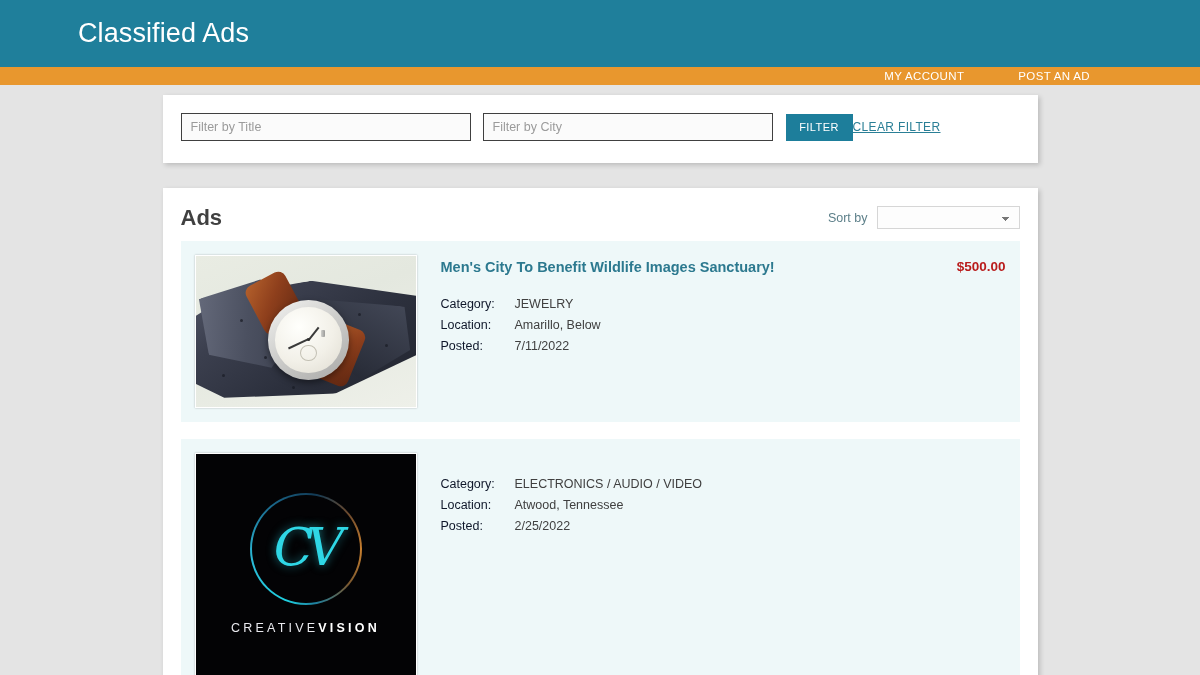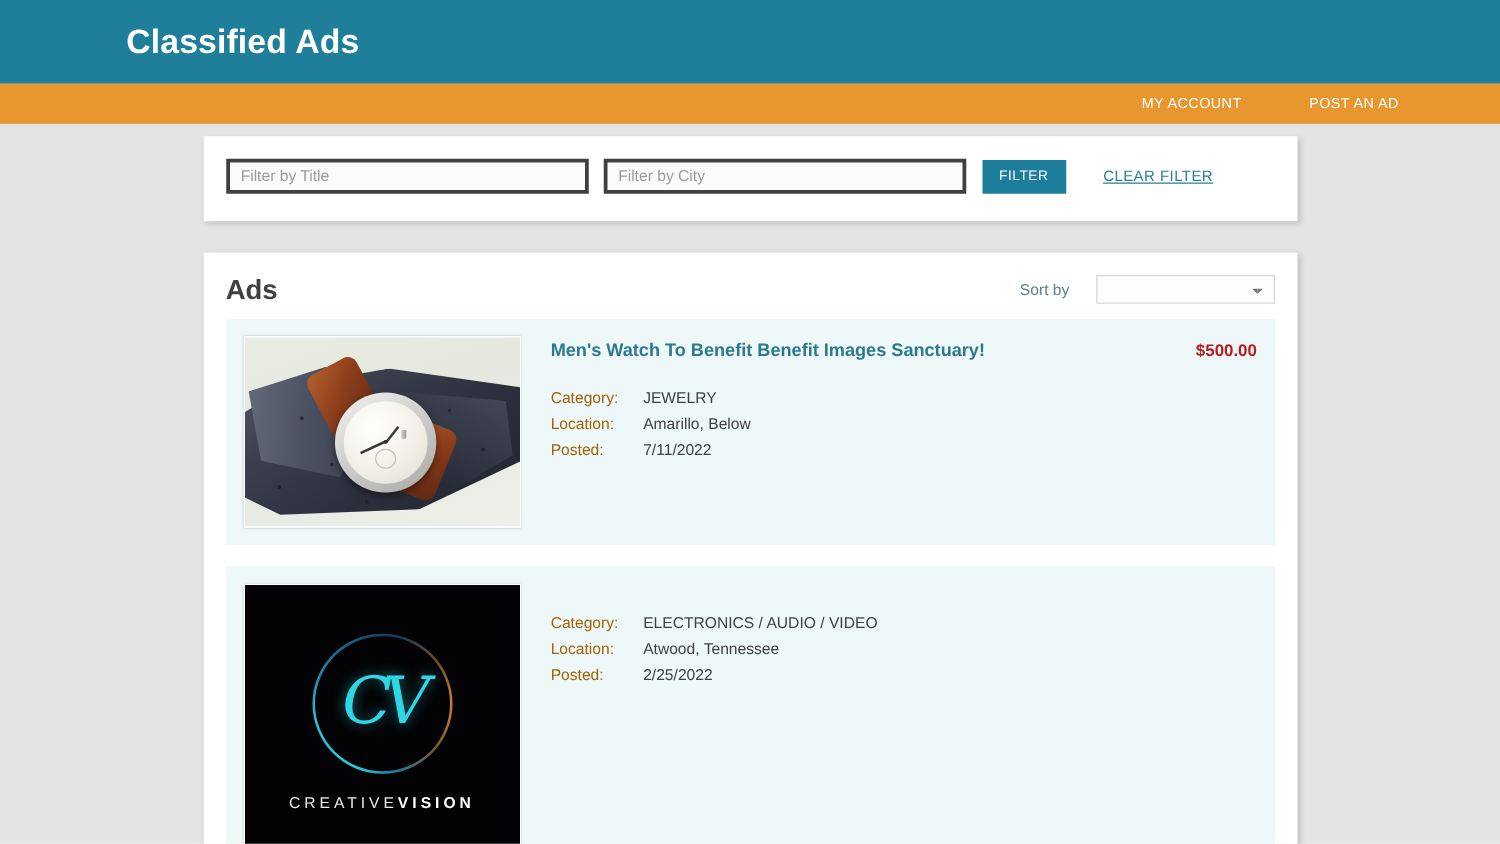--- a/index.html
+++ b/index.html
@@ -17,36 +17,36 @@
 
   
   .masthead {
     height: 67px;
     background: #1f7f9b;
     display: flex;
     align-items: center;
     box-sizing: border-box;
   }
   .site-title {
-    margin-left: 101px;
+    margin-left: 78px;
     color: #ffffff;
     font-size: 27px;
-    font-weight: 700;
+    font-weight: 400;
     letter-spacing: 0.1px;
     line-height: 1;
   }
 
   
   .navbar {
-    height: 32px;
+    height: 18px;
     background: #e8972e;
     display: flex;
     align-items: center;
     justify-content: flex-end;
-    padding-right: 81px;
+    padding-right: 110px;
     box-sizing: border-box;
   }
   .nav-link {
     color: #ffffff;
     font-size: 11.5px;
     letter-spacing: 0.35px;
     text-decoration: none;
     margin-left: 54px;
     white-space: nowrap;
     cursor: pointer;
@@ -66,21 +66,21 @@
   }
 
   
   .filter-panel {
     padding: 18px 18px 22px 18px;
     display: flex;
     align-items: center;
   }
   .filter-input {
     height: 28px;
-    border: 3px solid #404040;
+    border: 1px solid #404040;
     background: #fbfbfb;
     font-size: 12.5px;
     font-family: "Liberation Sans", sans-serif;
     color: #555;
     padding: 0 9px;
     box-sizing: border-box;
     outline: none;
     border-radius: 0;
   }
   .filter-input::placeholder { color: #9b9b9b; }
@@ -94,21 +94,20 @@
     background: #1d7e9b;
     color: #ffffff;
     border: none;
     font-size: 11px;
     letter-spacing: 0.4px;
     font-family: "Liberation Sans", sans-serif;
     cursor: pointer;
     padding: 0 12px;
   }
   .clear-filter {
-    margin-left: 30px;
     color: #2a7f96;
     font-size: 12px;
     letter-spacing: 0.35px;
     text-decoration: underline;
     cursor: pointer;
     white-space: nowrap;
   }
 
   
   .ads-panel {
@@ -125,21 +124,20 @@
   .ads-heading {
     color: #404040;
     font-size: 22px;
     font-weight: bold;
     line-height: 1;
     margin: 0;
   }
   .sort-wrap {
     display: flex;
     align-items: center;
-    gap: 12px;
   }
   .sort-label {
     color: #5c7f89;
     font-size: 12.5px;
     margin-right: 9px;
   }
   .sort-select {
     width: 143px;
     height: 23px;
     border: 1px solid #d6d6d6;
@@ -215,21 +213,21 @@
   }
   .meta-row {
     display: flex;
     font-size: 12.5px;
     line-height: 21px;
     color: #4a4a4a;
   }
   .meta-key {
     width: 74px;
     flex: 0 0 74px;
-    color: #a16207;
+    color: #0f172a;
   }
   .meta-val { color: #404040; }
 
   
   .watch-photo {
     width: 100%;
     height: 100%;
     background: linear-gradient(160deg, #e9ece3 0%, #e4e8df 40%, #eef0e9 100%);
     position: relative;
     overflow: hidden;
@@ -416,21 +414,21 @@
               <div class="hand hand-m"></div>
               <div class="subdial"></div>
               <div class="dial-dot"></div>
             </div>
             <div class="crown"></div>
           </div>
         </div>
       </div>
       <div class="ad-body">
         <div class="ad-top">
-          <a class="ad-title">Men's Watch To Benefit Benefit Images Sanctuary!</a>
+          <a class="ad-title">Men's City To Benefit Wildlife Images Sanctuary!</a>
           <div class="ad-price">$500.00</div>
         </div>
         <div class="ad-meta">
           <div class="meta-row">
             <span class="meta-key">Category:</span>
             <span class="meta-val">JEWELRY</span>
           </div>
           <div class="meta-row">
             <span class="meta-key">Location:</span>
             <span class="meta-val">Amarillo, Below</span>

